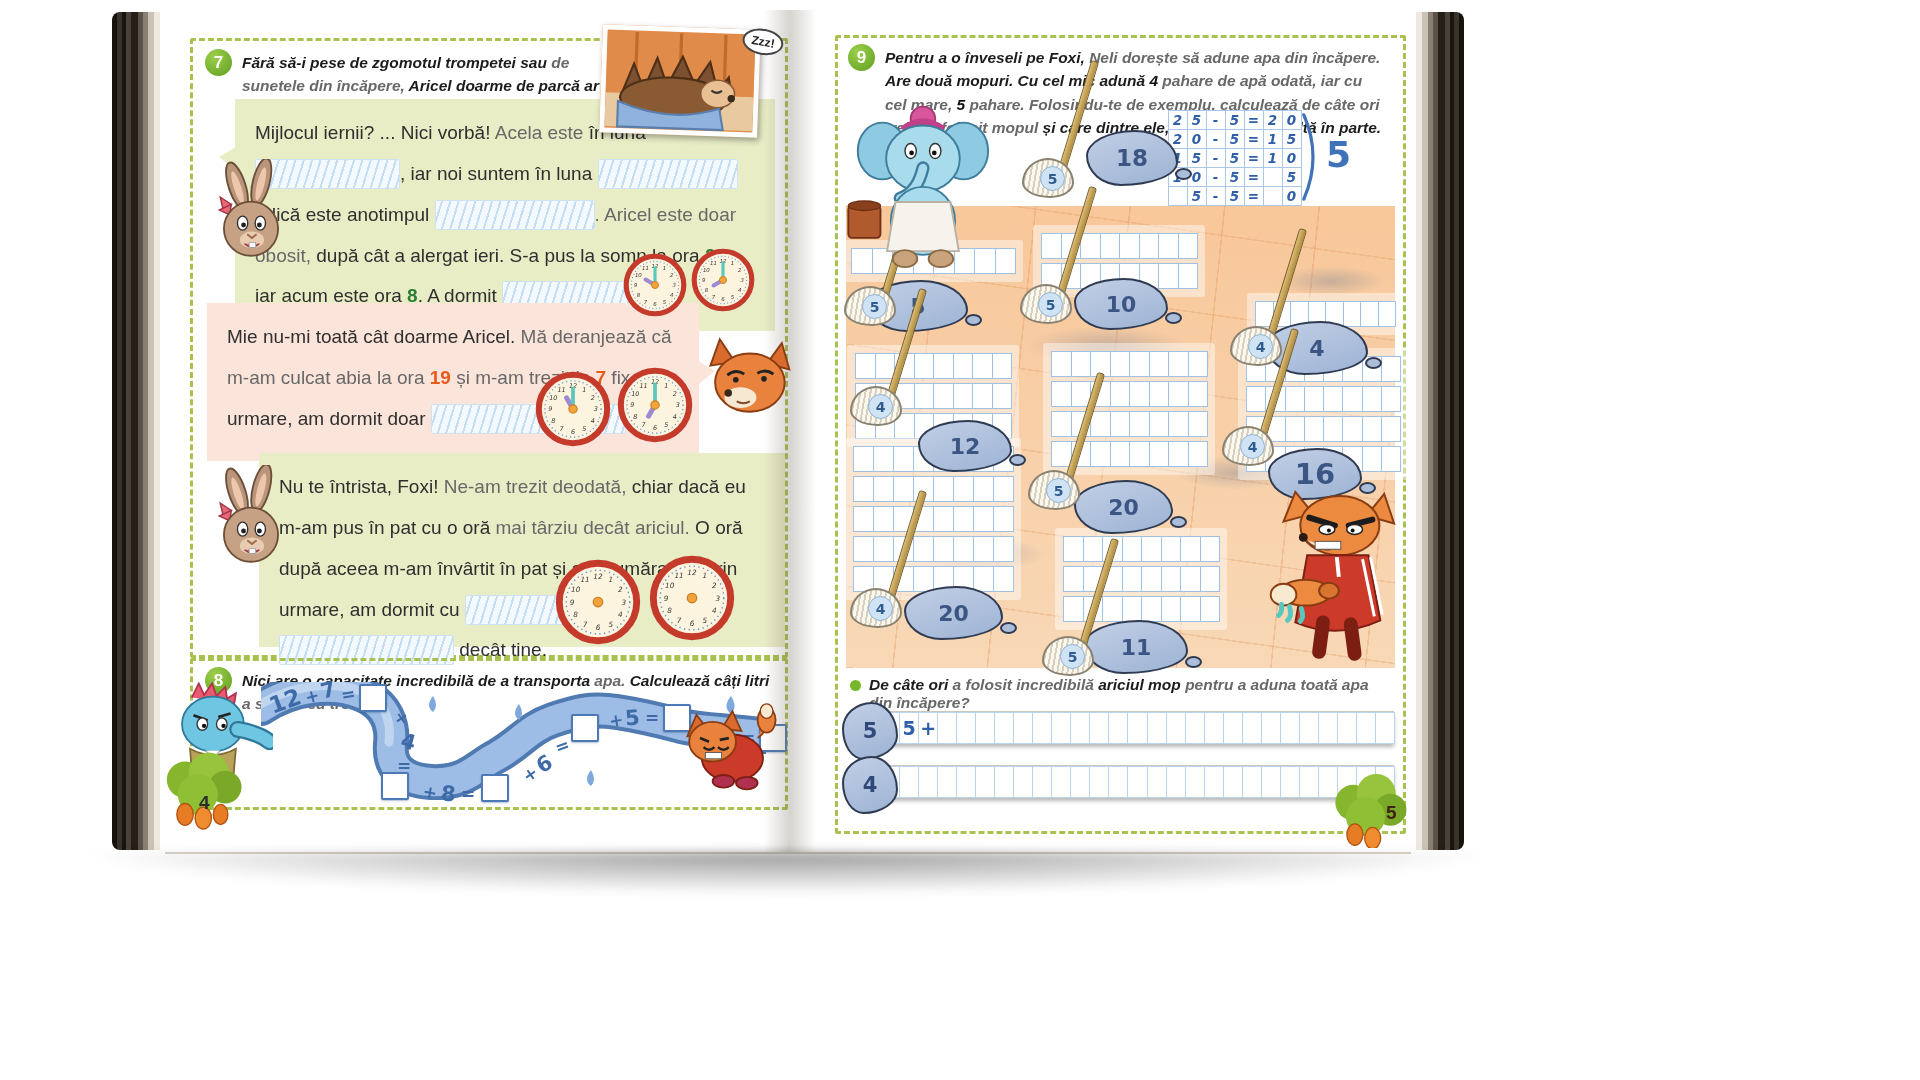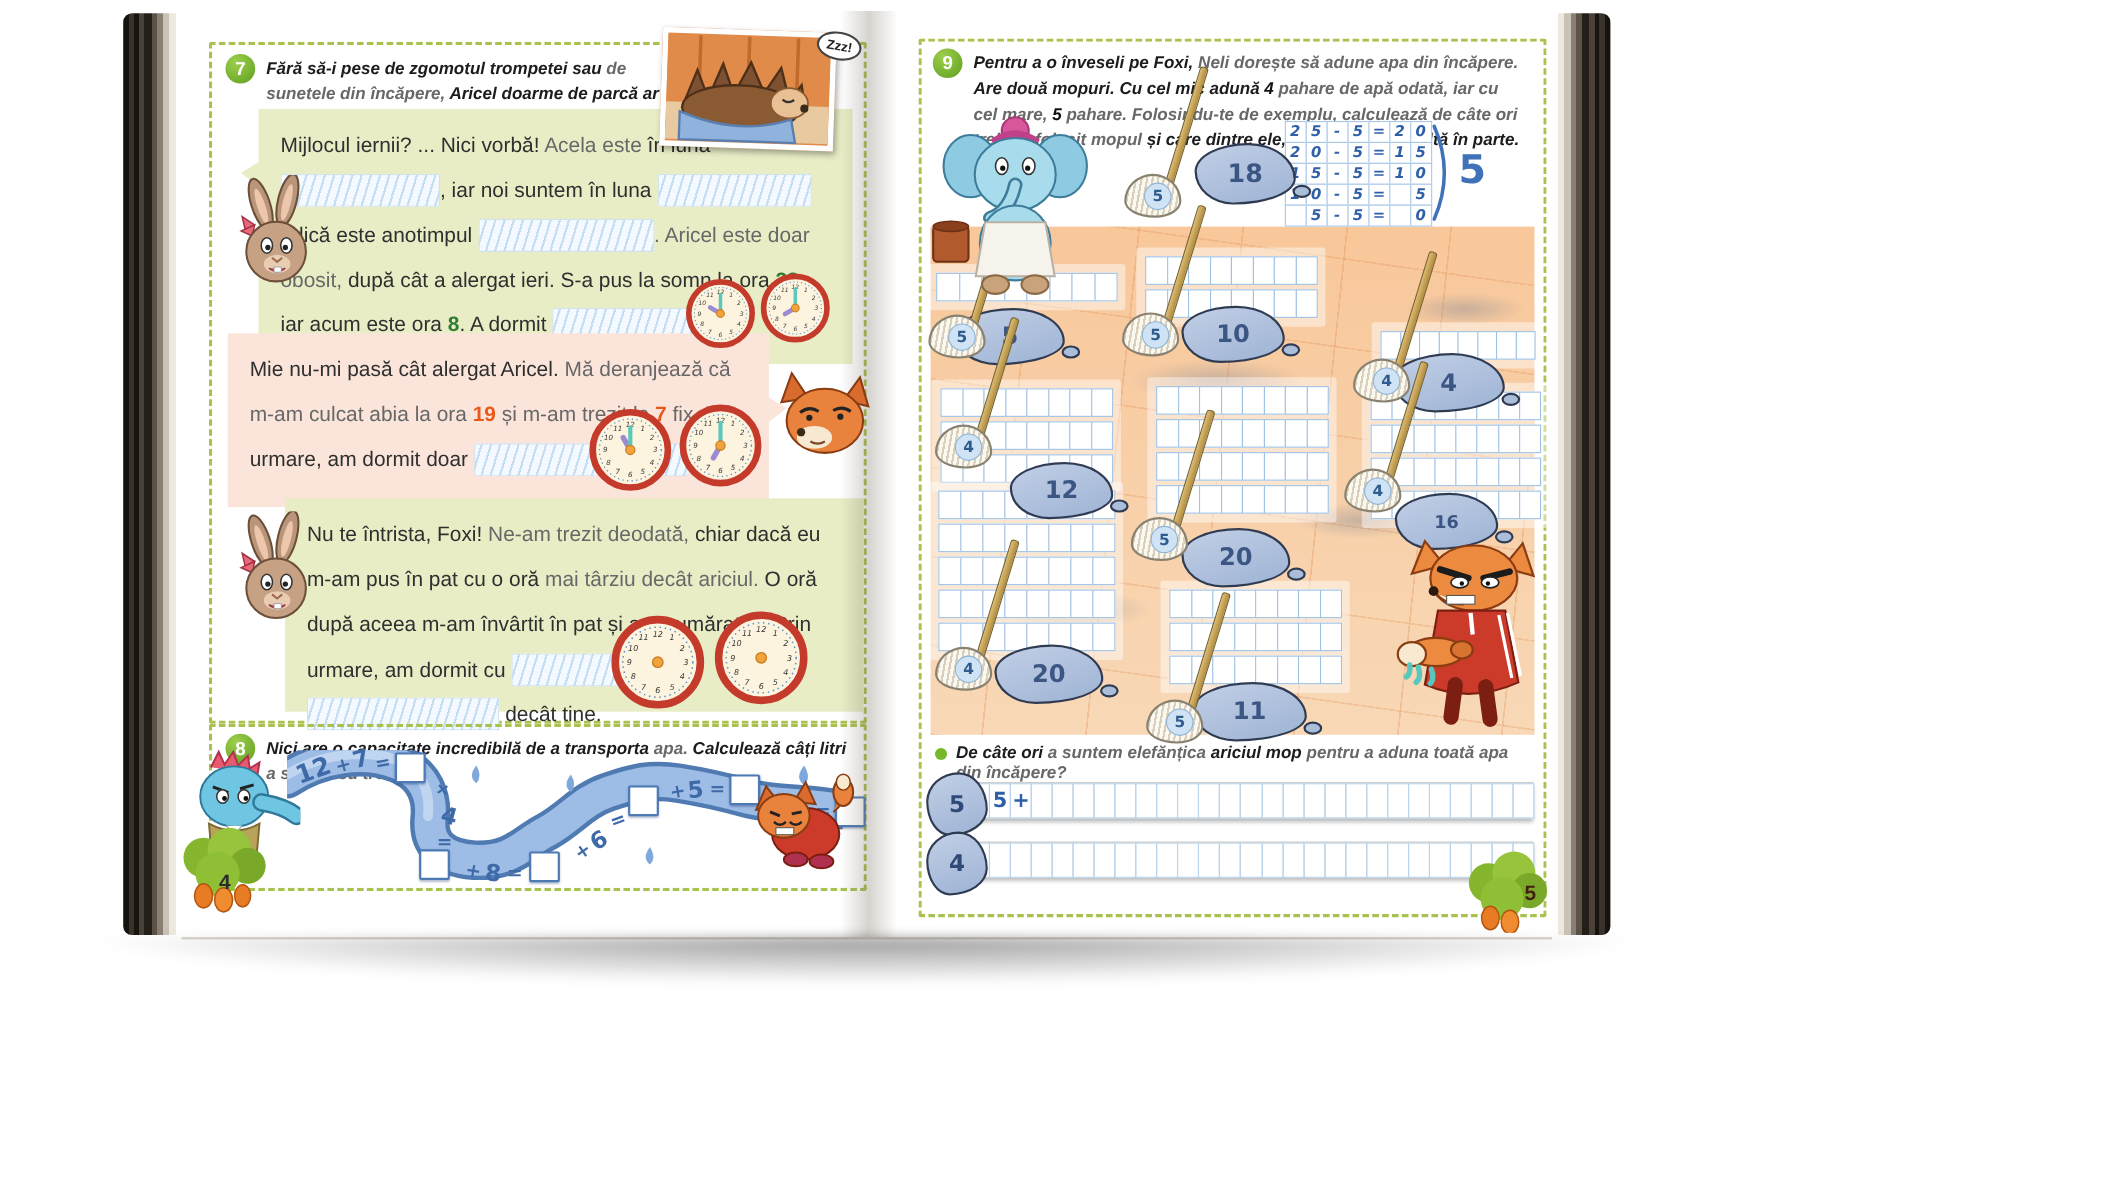--- a/index.html
+++ b/index.html
@@ -167,21 +167,21 @@
               <text x="35.0" y="27.0" font-size="8.5" text-anchor="middle" fill="#3a3a3a" font-style="italic" font-family="DejaVu Sans">11</text>
               <text x="50.0" y="23.0" font-size="8.5" text-anchor="middle" fill="#3a3a3a" font-style="italic" font-family="DejaVu Sans">12</text>
               <line x1="50" y1="50" x2="35.3" y2="58.5" stroke="#9c8bd0" stroke-width="6.5" stroke-linecap="round"></line>
               <line x1="50" y1="50" x2="50.0" y2="23.0" stroke="#5cc8bb" stroke-width="5" stroke-linecap="round"></line>
               <circle cx="50" cy="50" r="5.5" fill="#f2a43c" stroke="#cd7d22" stroke-width="1.5"></circle>
             </svg>
           </div>
 
         <div class="bubble pink" style="left:14px;top:262px;width:452px;height:130px;">
           <div class="tail-r"></div>
-          <span><span>Mie nu-mi pasă cât alergat Aricel. </span><span class="seg-muted">Mă deranjează că m-am culcat abia la ora </span><span class="seg-orange">19</span><span class="seg-muted"> și m-am trezit la </span><span class="seg-orange">7</span><span class="seg-muted"> fix. </span><span>Prin urmare, am dormit doar </span><span class="blank" style="width: 195px;"></span><span>.</span></span>
+          <span><span>Mie nu-mi toată cât doarme Aricel. </span><span class="seg-muted">Mă deranjează că m-am culcat abia la ora </span><span class="seg-orange">19</span><span class="seg-muted"> și m-am trezit la </span><span class="seg-orange">7</span><span class="seg-muted"> fix. </span><span>Prin urmare, am dormit doar </span><span class="blank" style="width: 195px;"></span><span>.</span></span>
         </div>
         <svg class="avatar" viewBox="0 0 100 90" style="left:508px;top:292px;width:94px;height:86px;">
           <polygon points="20,6 36,30 10,34" fill="#d96b2f" stroke="#8a3c12" stroke-width="2"></polygon>
           <polygon points="86,10 70,32 94,38" fill="#d96b2f" stroke="#8a3c12" stroke-width="2"></polygon>
           <ellipse cx="52" cy="52" rx="37" ry="31" fill="#e8823c" stroke="#8a3c12" stroke-width="2"></ellipse>
           <path d="M28 44 q9 -7 18 -1" stroke="#222" stroke-width="3" fill="none"></path>
           <path d="M60 42 q9 -5 17 1" stroke="#222" stroke-width="3" fill="none"></path>
           <circle cx="37" cy="49" r="3" fill="#222"></circle>
           <circle cx="67" cy="48" r="3" fill="#222"></circle>
           <ellipse cx="42" cy="68" rx="17" ry="11" fill="#f7e8d2"></ellipse>
@@ -589,21 +589,21 @@
                   <span></span>
                   <span></span>
                   <span></span>
                 </div>
               </div>
               <div class="mop" style="left: 360px; top: 158px;">
                 <div class="stick"></div>
                 <div class="head"></div>
                 <div class="mbadge">4</div>
               </div>
-              <div class="puddle" style="left: 422px; top: 242px; width: 90px; height: 48px; font-size: 16px;">16</div>
+              <div class="puddle" style="left: 422px; top: 242px; width: 90px; height: 48px; font-size: 29px;">16</div>
               <div class="tback" style="left: -1px; top: 232px; width: 176px; height: 162px;"></div>
               <div class="task" style="left: 7px; top: 240px; width: 160px;">
                 <div class="trow">
                   <span></span>
                   <span></span>
                   <span></span>
                   <span></span>
                   <span></span>
                   <span></span>
                   <span></span>
@@ -794,21 +794,21 @@
               <span class="excell">0</span>
             </div>
           </div>
         <svg viewBox="0 0 24 96" style="position:absolute;left:464px;top:72px;width:22px;height:94px;">
           <path d="M2 2 Q22 48 2 94" fill="none" stroke="#3f72b8" stroke-width="3.5" stroke-linecap="round"></path>
         </svg>
         <div class="bigfive" style="left:488px;top:96px;">5</div>
 
         <div class="qrow" style="left:12px;top:638px;width:540px;">
           <span class="qdot"></span>
-          <span><span>De câte ori </span><span class="seg-muted">a suntem elefănțica </span><span>ariciul mop </span><span class="seg-muted">pentru a aduna toată apa din încăpere?</span></span>
+          <span><span>De câte ori </span><span class="seg-muted">a folosit incredibilă </span><span>ariciul mop </span><span class="seg-muted">pentru a aduna toată apa din încăpere?</span></span>
         </div>
 
         <div class="arow" style="left:8px;top:668px;width:548px;">
           <div class="ablob">5</div>
           <div class="astrip">
               <span></span>
               <span>5</span>
               <span>+</span>
               <span></span>
               <span></span>

